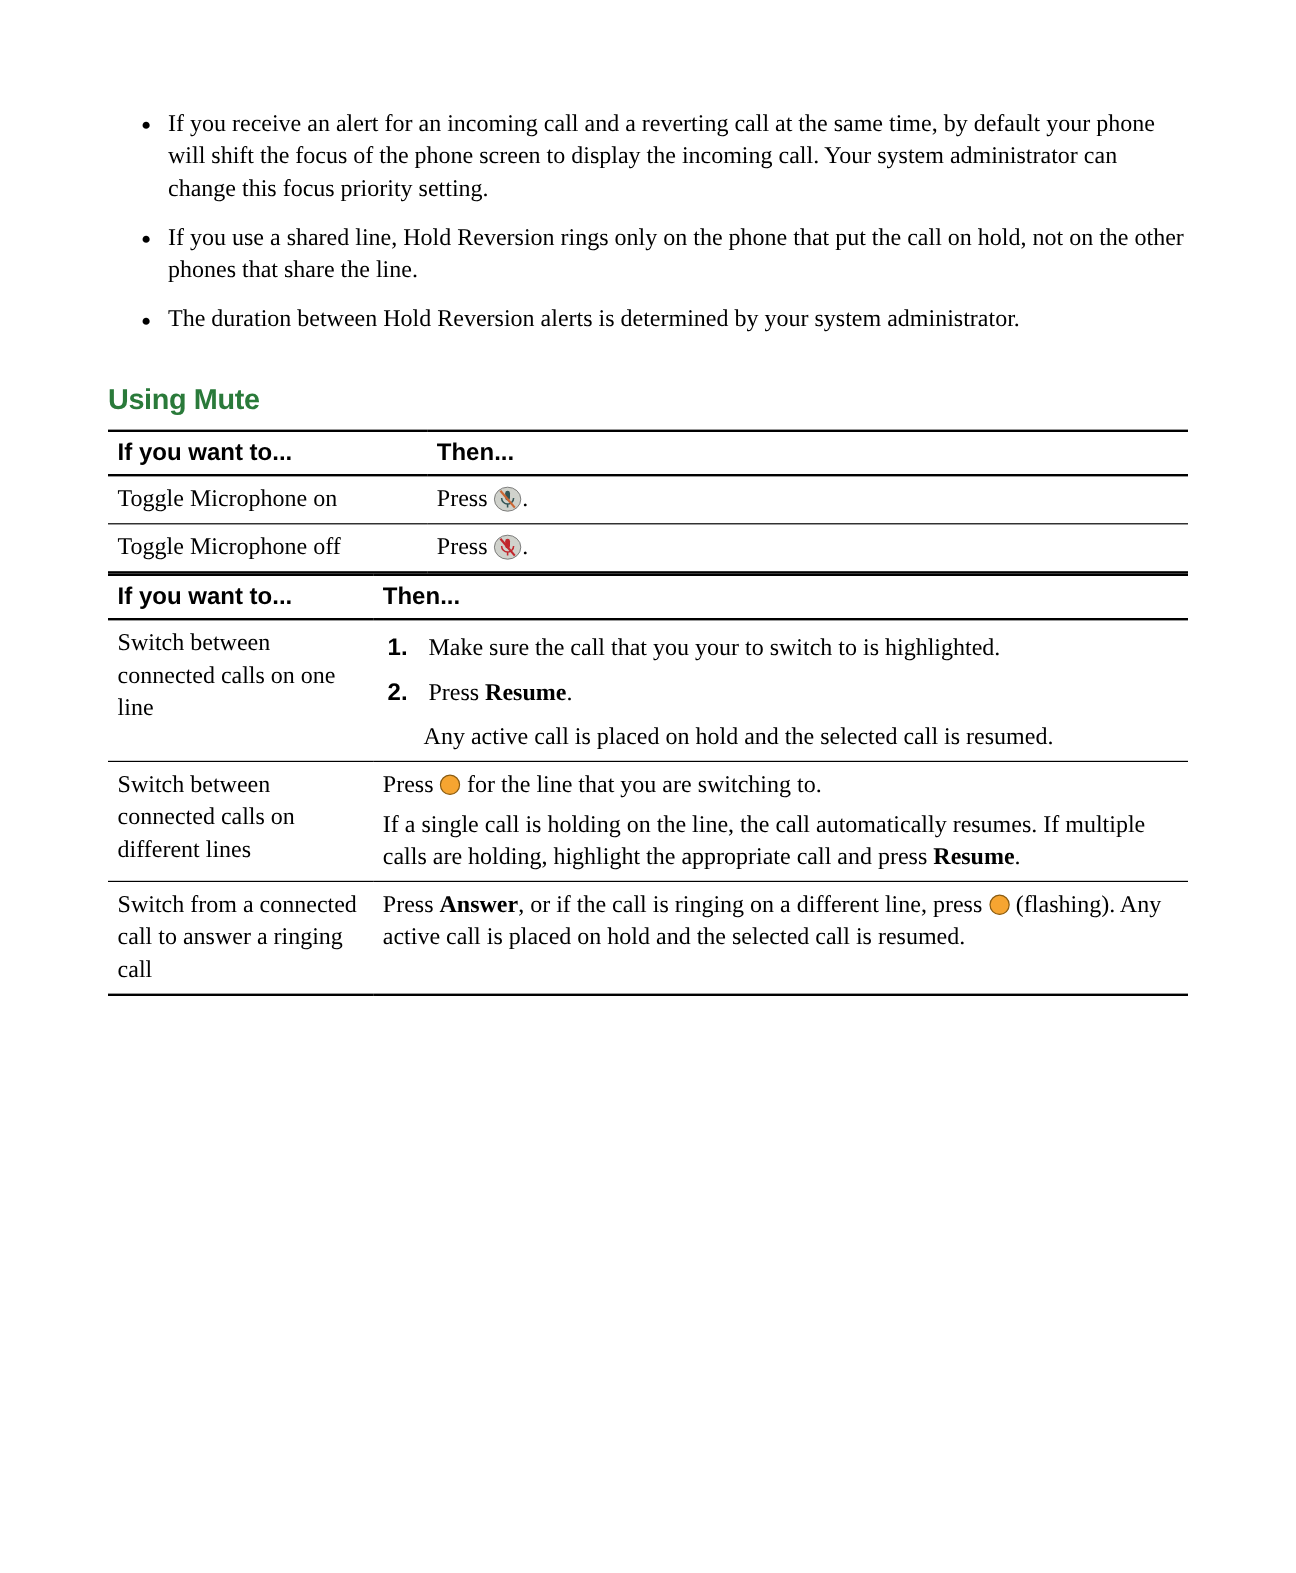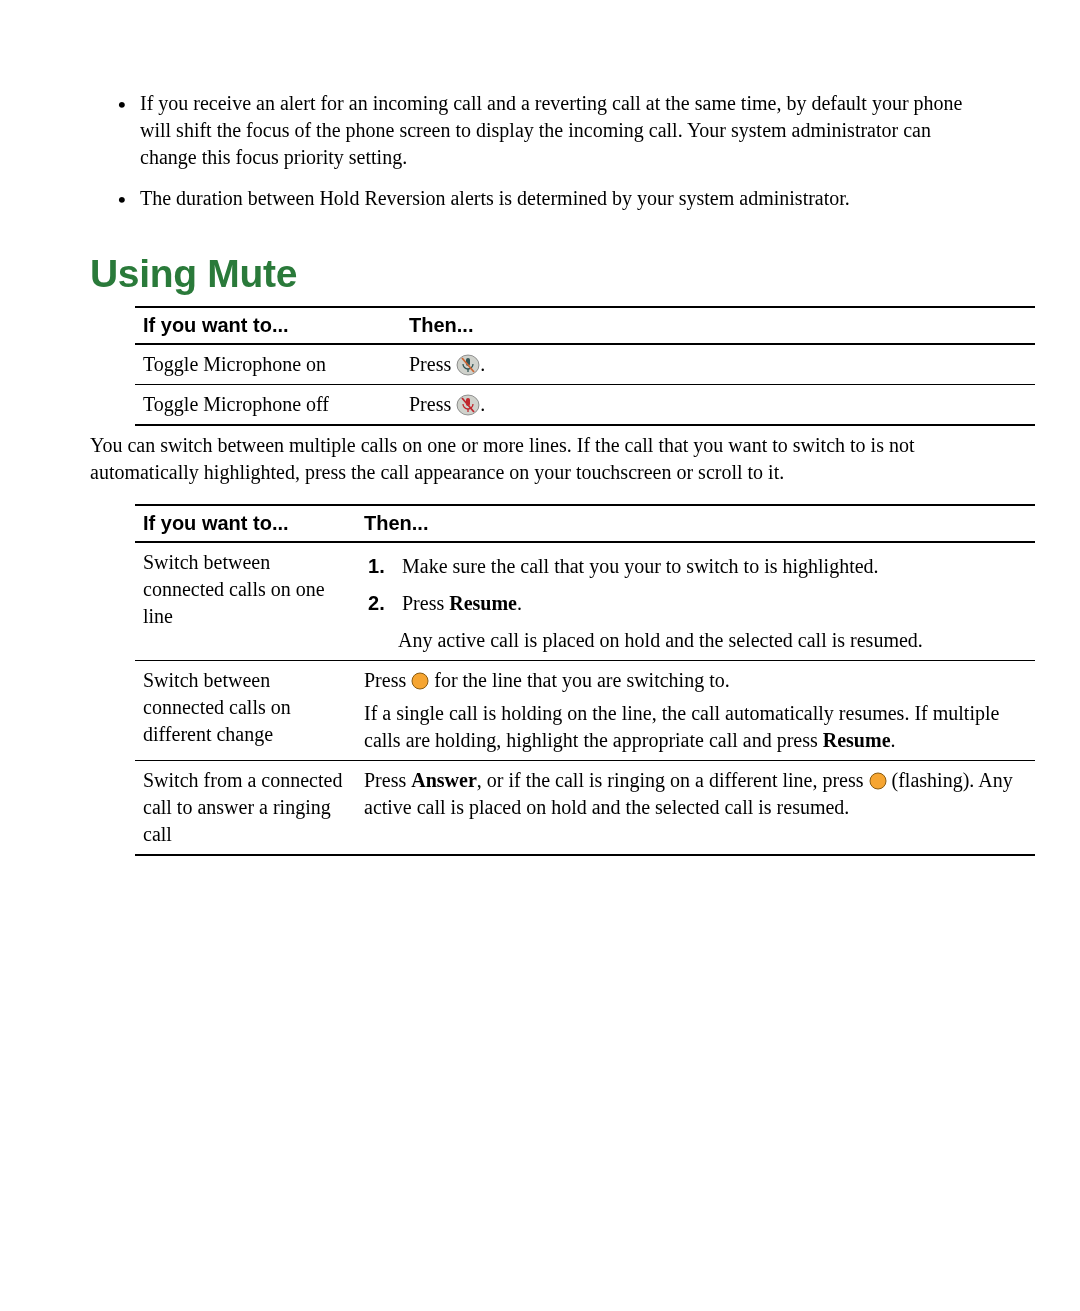--- a/index.html
+++ b/index.html
@@ -33,34 +33,33 @@
     position: absolute;
     left: -22px;
     top: 0;
     font-size: 22px;
     font-weight: bold;
   }
   h2.section {
     font-family: Arial, Helvetica, sans-serif;
     font-weight: 800;
     color: #2a7a3a;
-    font-size: 39px;
+    font-size: 24px;
     margin: 40px 0 10px 0;
     letter-spacing: -0.3px;
   }
   p.intro {
     font-size: 20px;
     line-height: 1.35;
     margin: 6px 0 18px 0;
   }
   .tbl {
     width: 100%;
     border-collapse: collapse;
     font-size: 20px;
-    margin-left: 45px;
   }
   .tbl th {
     font-family: Arial, Helvetica, sans-serif;
     font-weight: 700;
     text-align: left;
     border-top: 2px solid #000;
     border-bottom: 2px solid #000;
     padding: 6px 8px;
   }
   .tbl td {
@@ -124,20 +123,21 @@
     border-top: 0;
   }
 </style>
 </head>
 <body>
 
 <div class="page">
 
   <ul class="top-bullets">
     <li>If you receive an alert for an incoming call and a reverting call at the same time, by default your phone will shift the focus of the phone screen to display the incoming call. Your system administrator can change this focus priority setting.</li>
+    <li>If you use a shared line, Hold Reversion rings only on the phone that put the call on hold, not on the other phones that share the line.</li>
     <li>The duration between Hold Reversion alerts is determined by your system administrator.</li>
   </ul>
 
   <h2 class="section">Using Mute</h2>
 
   <table class="tbl">
     <thead>
       <tr>
         <th class="col-a">If you want to...</th>
         <th class="col-b">Then...</th>
@@ -170,21 +170,20 @@
               <path d="M7 10 a5 5 0 0 0 10 0" stroke="#c1272d" stroke-width="1.3" fill="none"></path>
               <line x1="12" y1="15" x2="12" y2="18" stroke="#c1272d" stroke-width="1.3"></line>
               <line x1="6" y1="4" x2="18" y2="18" stroke="#c1272d" stroke-width="1.8"></line>
             </svg>
           </span><span>.</span>
         </td>
       </tr>
     </tbody>
   </table>
 
-  <p class="intro">You can switch between multiple calls on one or more lines. If the call that you want to switch to is not automatically highlighted, press the call appearance on your touchscreen or scroll to it.</p>
 
   <table class="tbl">
     <thead>
       <tr>
         <th class="col-a2">If you want to...</th>
         <th>Then...</th>
       </tr>
     </thead>
     <tbody>
       <tr>
@@ -193,21 +192,21 @@
           <ol class="steps">
             <li>Make sure the call that you your to switch to is highlighted.</li>
             <li>
               <span>Press </span><b class="sans">Resume</b><span>.</span>
             </li>
           </ol>
           <div class="step-sub">Any active call is placed on hold and the selected call is resumed.</div>
         </td>
       </tr>
       <tr>
-        <td>Switch between connected calls on different change</td>
+        <td>Switch between connected calls on different lines</td>
         <td>
           <div>
             <span>Press </span>
             <span class="amber-dot">
               <svg viewBox="0 0 18 18">
                   <circle cx="9" cy="9" r="8" fill="#f6a531" stroke="#8a5b10" stroke-width="1"></circle>
                 </svg>
             </span>
             <span> for the line that you are switching to.</span>
           </div>

